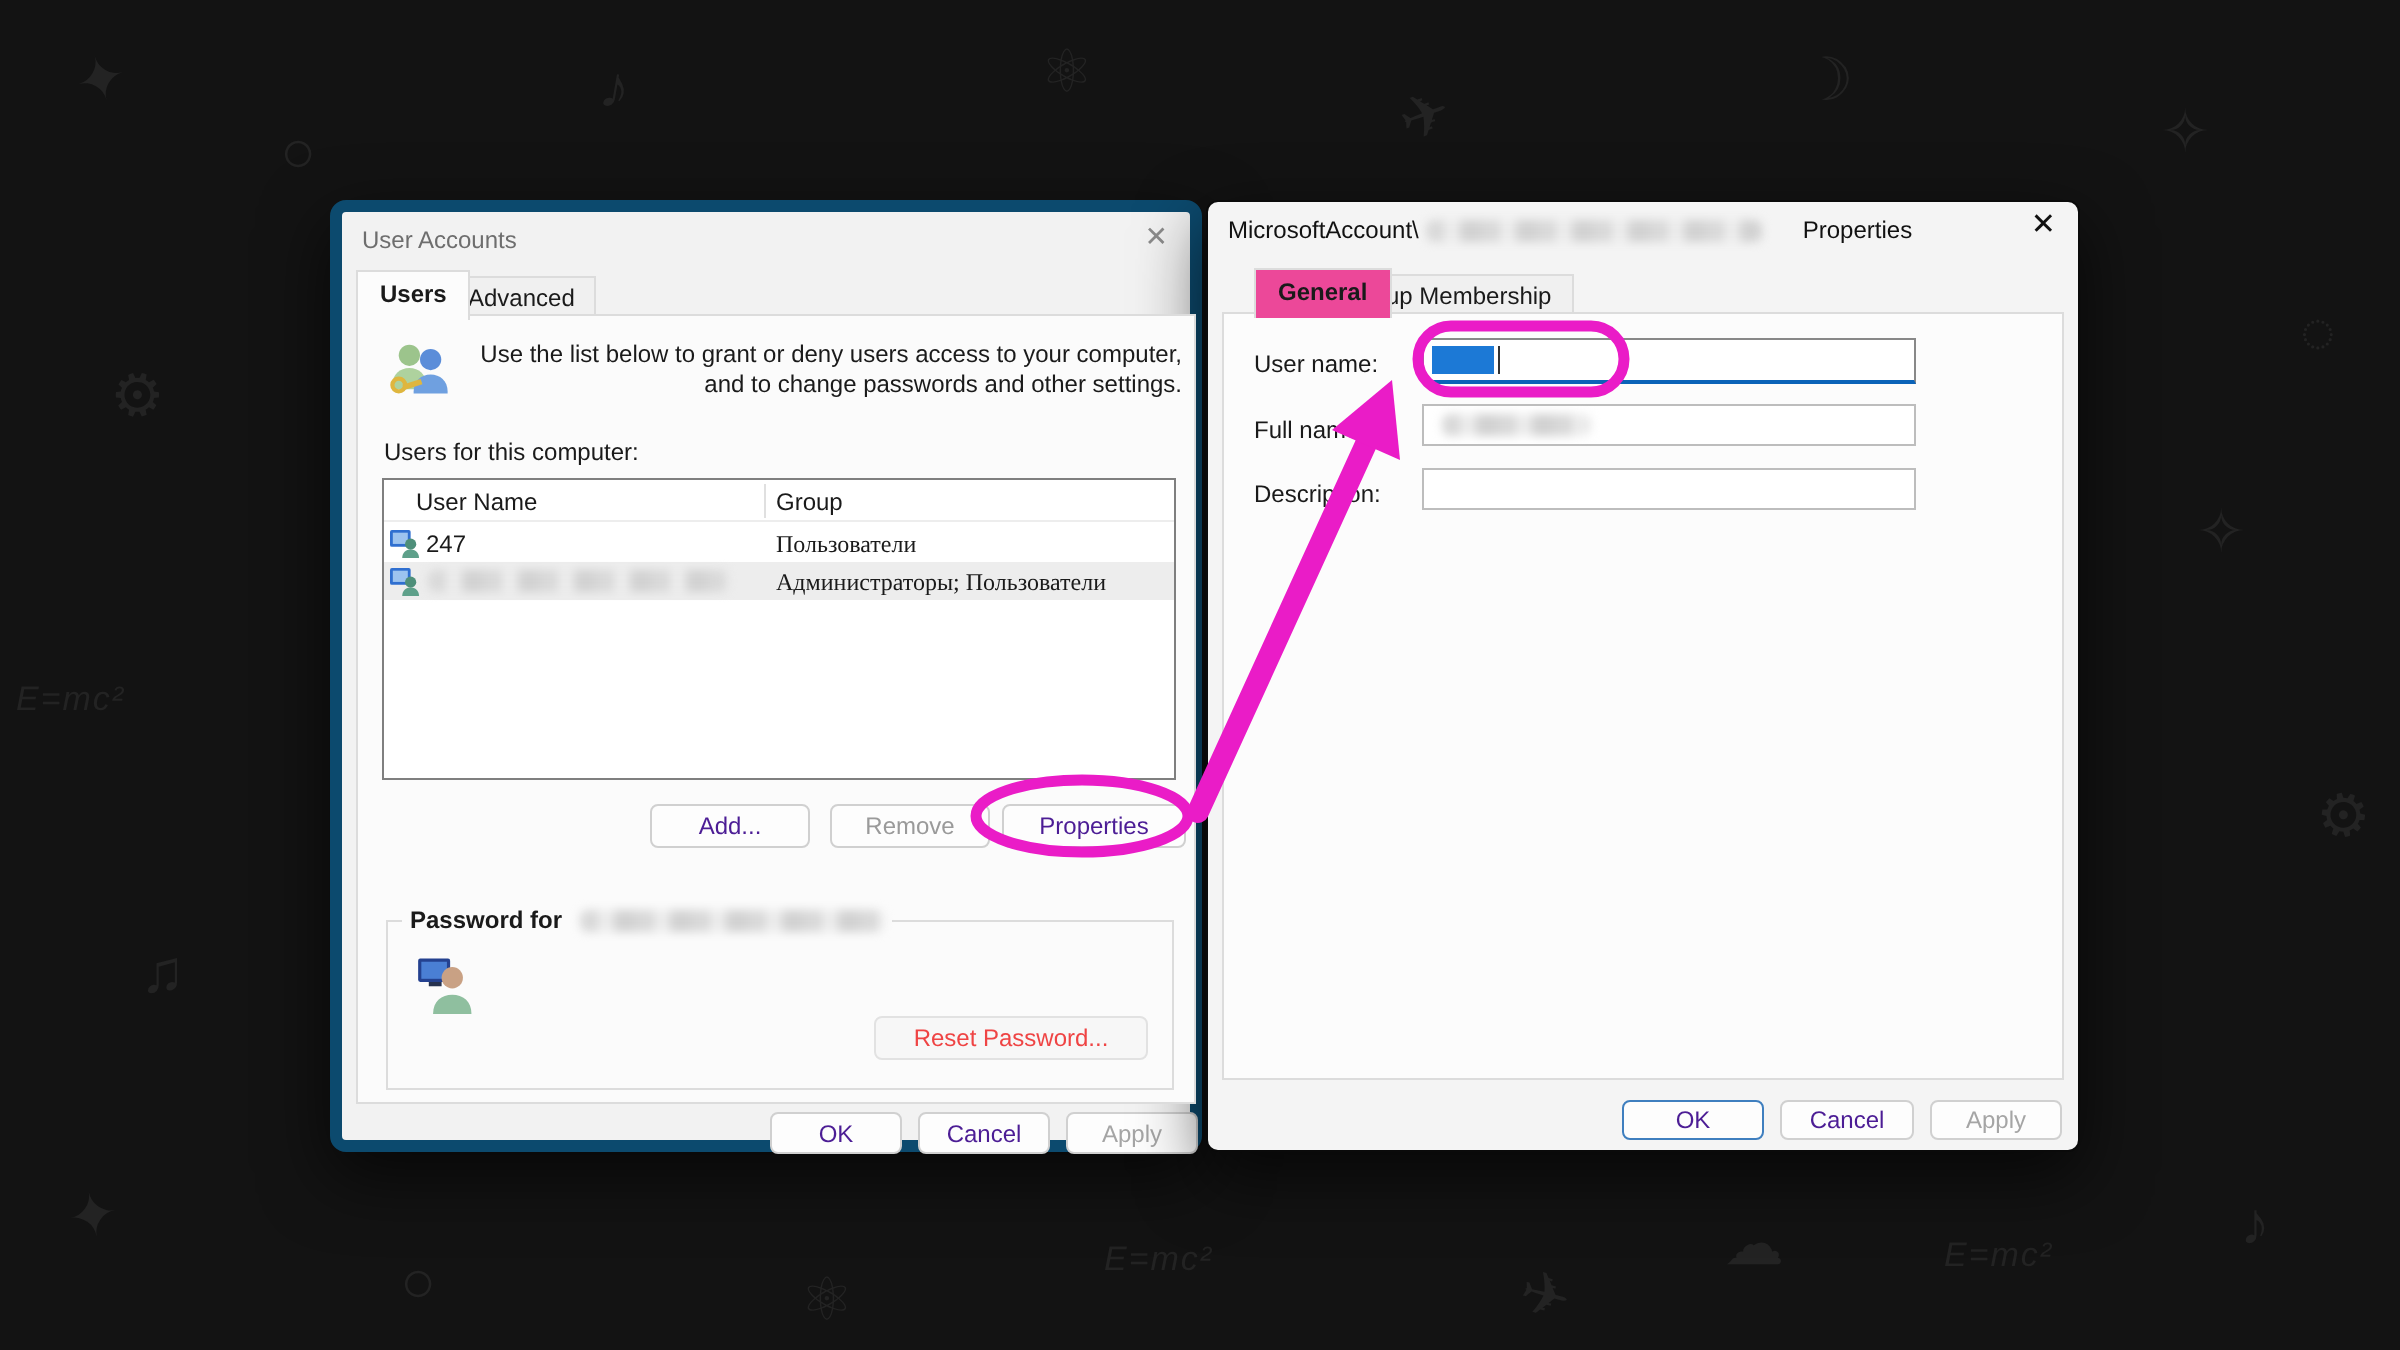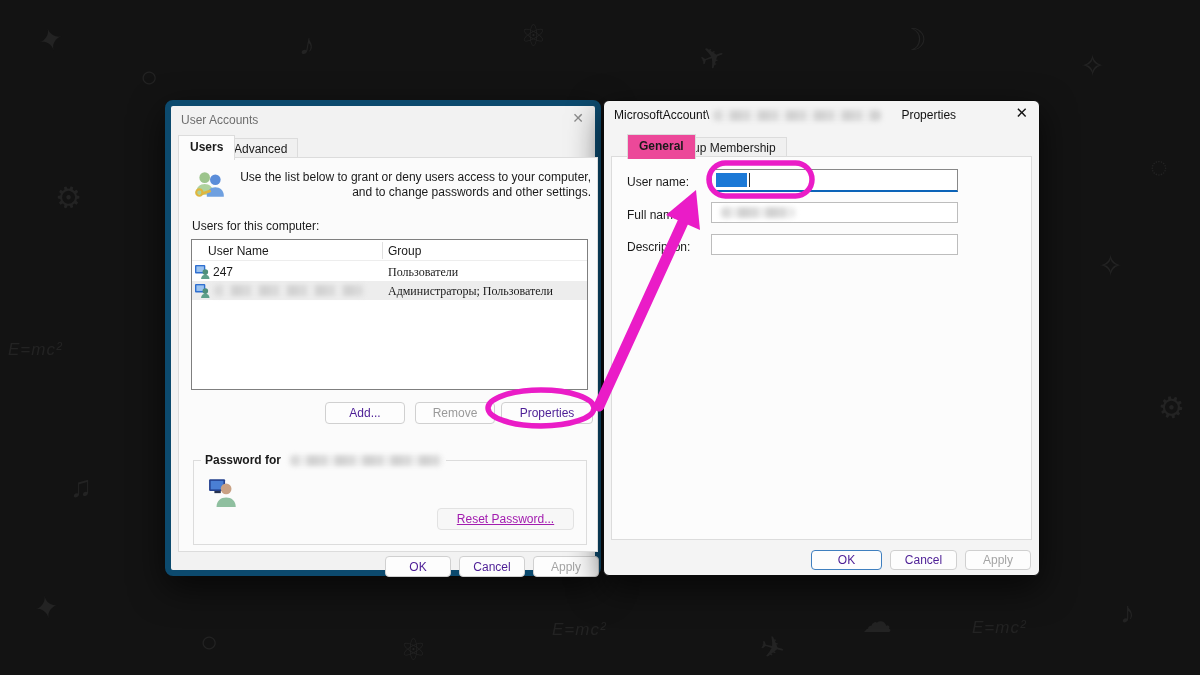--- a/index.html
+++ b/index.html
@@ -16,21 +16,21 @@
 
   
   .win{position:absolute;box-shadow:0 12px 34px rgba(0,0,0,.65);font-size:12px;color:#1a1a1a;}
   .win-title{position:absolute;left:10px;top:7px;font-size:12px;white-space:nowrap;}
   .win-close{position:absolute;top:5px;font-size:14px;line-height:14px;cursor:default;}
   .tab{position:absolute;font-size:12px;padding:3px 10px 4px;background:#f0f0f0;border:1px solid #dcdcdc;border-bottom:none;white-space:nowrap;}
   .tab.active{background:#fcfcfc;z-index:3;padding:4px 11px 6px;font-weight:bold;}
   .page{position:absolute;background:#fbfbfb;border:1px solid #dcdcdc;z-index:1;}
   .btn{position:absolute;display:flex;align-items:center;justify-content:center;
        background:#fdfdfd;border:1px solid #d0d0d0;border-radius:4px;font-size:12px;color:#4c1d95;}
-  .btn.disabled{color:#a21caf;background:#f7f7f7;border-color:#e2e2e2;text-decoration:underline;}
+  .btn.disabled{color:#ef4444;background:#f7f7f7;border-color:#e2e2e2;}
   .btn.focused{border:1.6px solid #3f7fbf;}
 
   
   .blur{display:inline-block;border-radius:4px;filter:blur(2.4px);
         background:repeating-linear-gradient(90deg,#d9d9d9 0 9px,#ececec 9px 17px,#d2d2d2 17px 28px);}
 
   
   #dlgL{left:165px;top:100px;width:436px;height:476px;background:#f2f2f2;border:6px solid #0c4a6e;border-radius:8px;}
   #dlgL .win-title{color:#6e6e6e;}
   #dlgL .win-close{right:11px;color:#8b8b8b;}

